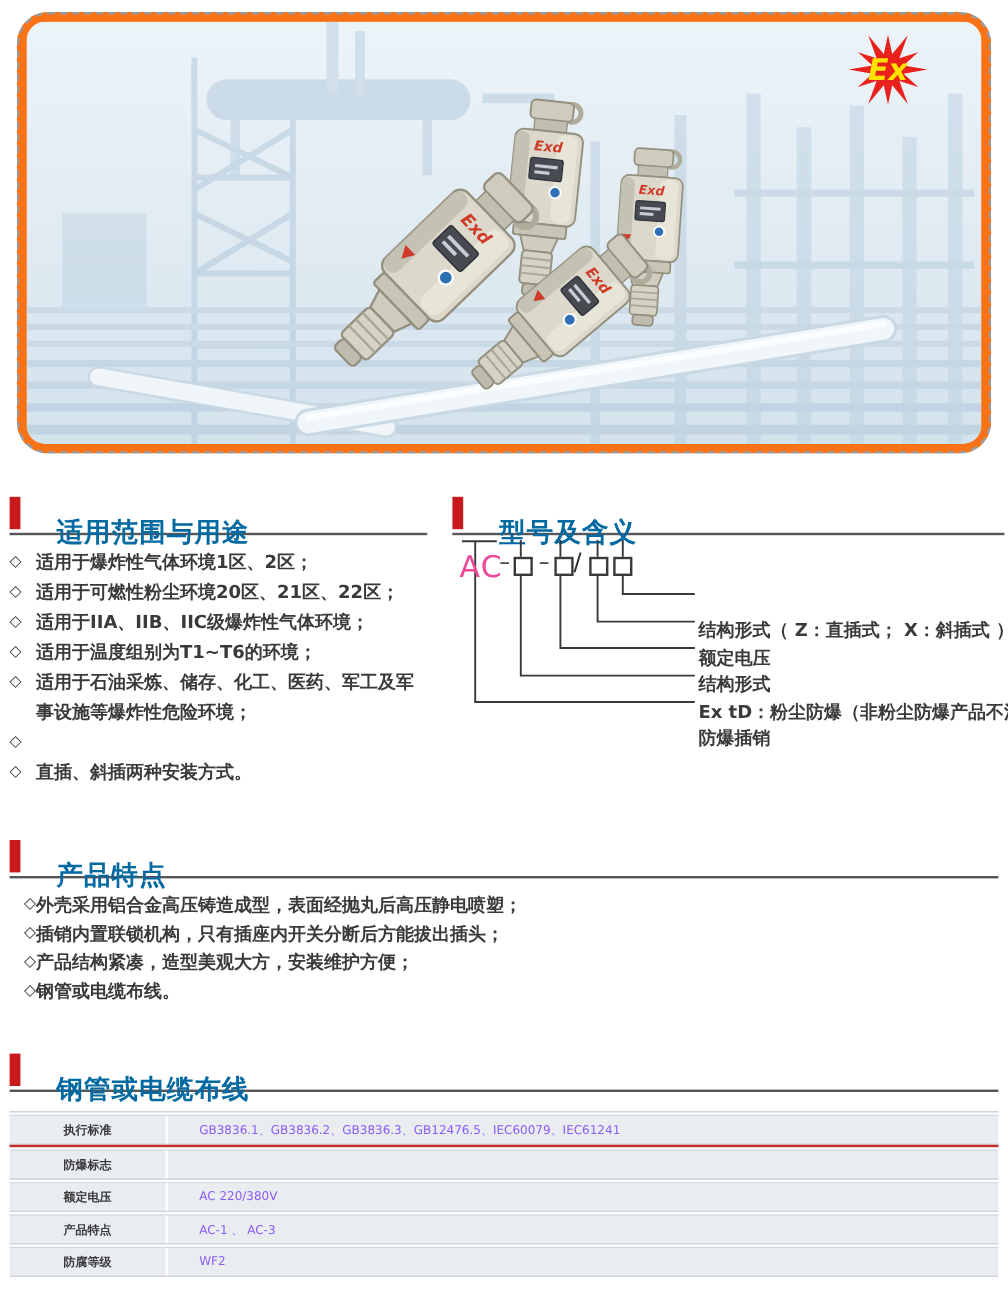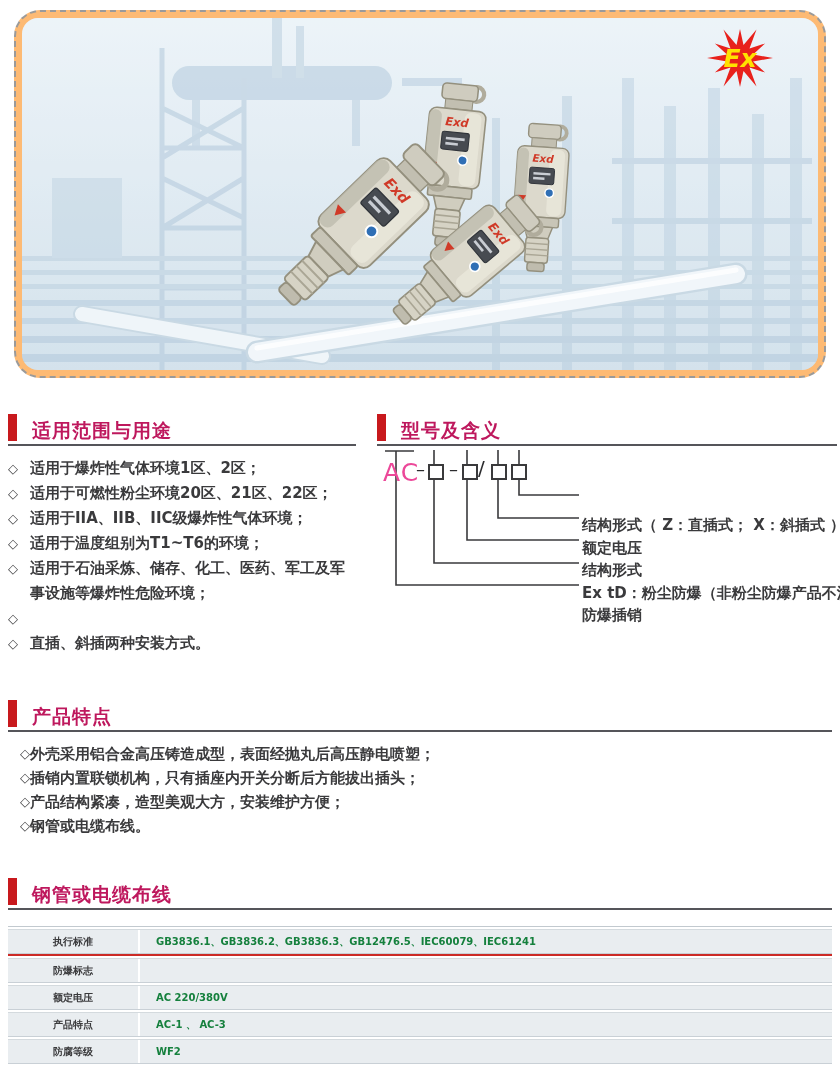--- a/index.html
+++ b/index.html
@@ -5,33 +5,33 @@
   html,body{margin:0;padding:0;}
   body{
     width:840px;height:1082px;position:relative;background:#ffffff;
     font-family:"DejaVu Sans","Liberation Sans",sans-serif;
     color:#3a3a3c;overflow:hidden;
   }
   
   .hero-frame{
     position:absolute;left:14px;top:10px;width:812px;height:368px;
     border:2px dashed #9a9a9a;border-radius:26px;box-sizing:border-box;
-    padding:6px;background:#fdba74;
+    padding:6px;background:#f97316;
   }
   .hero-photo{
     width:796px;height:352px;border-radius:16px;overflow:hidden;position:relative;
   }
   .hero-photo svg{display:block;}
   
   .sec{position:absolute;}
   .sec-header{position:relative;height:30px;border-bottom:2px solid #55555a;}
   .redbar{position:absolute;left:0;top:0;width:9px;height:27px;background:#c8191d;}
   .sec-title{
-    position:absolute;left:22px;top:0;margin:2px;font-size:19px;line-height:28px;
-    font-weight:bold;color:#be185d;letter-spacing:1px;
+    position:absolute;left:22px;top:0;margin:17px;font-size:22px;line-height:28px;
+    font-weight:bold;color:#0369a1;letter-spacing:1px;
   }
   
   ul.dlist{list-style:none;margin:10px 0 0 0;padding:0;}
   ul.dlist li{display:flex;font-size:15px;font-weight:600;color:#3a3a3c;}
   .app-list li{line-height:25px;}
   .feat-list li{line-height:24px;}
   .dia{width:22px;flex:none;font-size:13px;}
   
   .col-right{left:377px;top:414px;width:460px;height:240px;}
   .m-stage{position:absolute;left:0;top:0;width:460px;height:210px;}
@@ -44,21 +44,21 @@
   
   .spec-table{margin-top:16px;border-top:1px solid #c2c9cf;padding-top:2px;}
   .spec-row{
     display:flex;align-items:stretch;height:23px;background:#e9edf0;margin-bottom:2px;
     font-size:10px;border-top:1px solid #d4dade;border-bottom:1px solid #c9d0d6;
   }
   .spec-label{
     width:130px;flex:none;display:flex;align-items:center;justify-content:center;
     font-weight:600;border-right:2px solid #ffffff;
   }
-  .spec-value{display:flex;align-items:center;padding-left:16px;font-weight:700;color:#15803d;}
+  .spec-value{display:flex;align-items:center;padding-left:26px;font-weight:400;color:#8b5cf6;}
   .spec-redline{height:2px;background:#cc2b26;margin:-2px 0 2px 0;}
 </style>
 </head>
 <body>
 
 <div class="hero-frame">
   <div class="hero-photo">
     <svg width="796" height="352" viewBox="0 0 796 352" xmlns="http://www.w3.org/2000/svg" xmlns:xlink="http://www.w3.org/1999/xlink">
       <defs>
         <linearGradient id="sky" x1="0" y1="0" x2="0" y2="1">

